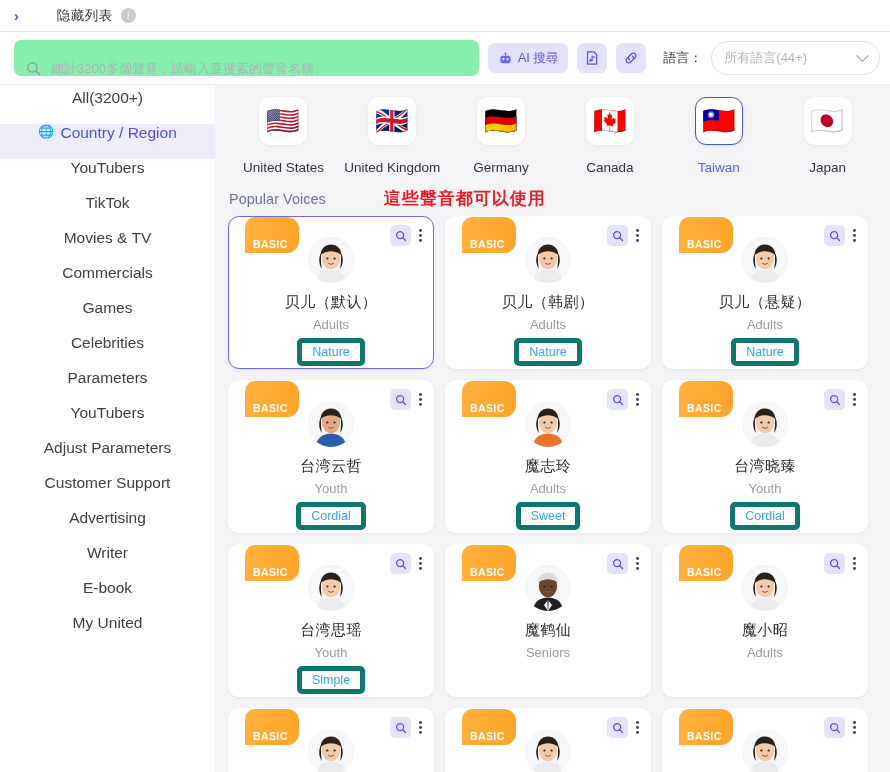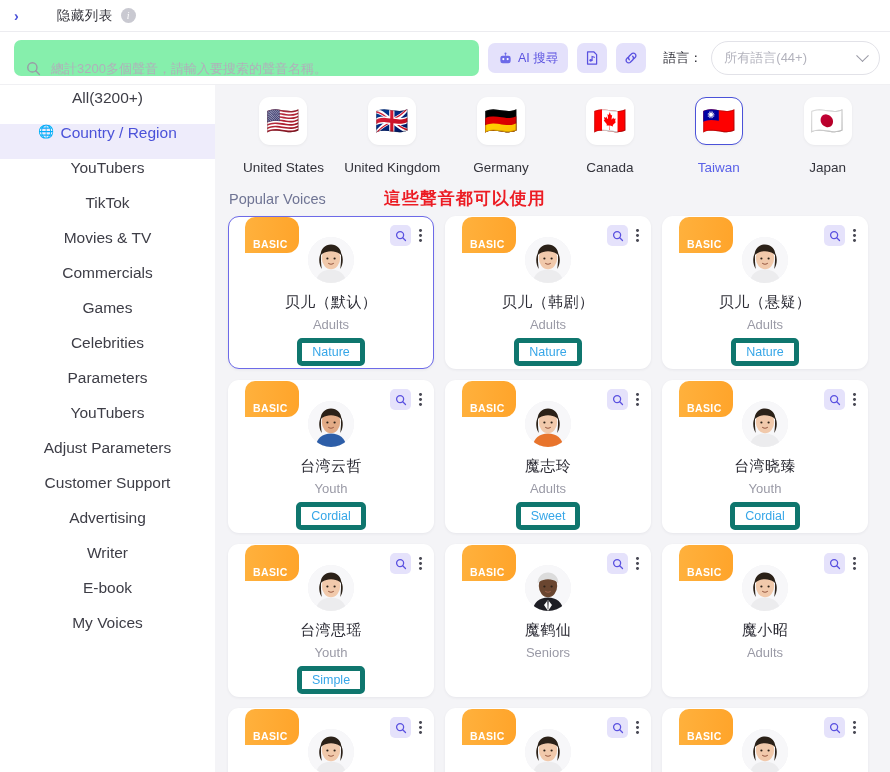--- a/index.html
+++ b/index.html
@@ -399,21 +399,21 @@
       <div class="side-item">
         <span class="side-label">Advertising</span>
       </div>
       <div class="side-item">
         <span class="side-label">Writer</span>
       </div>
       <div class="side-item">
         <span class="side-label">E-book</span>
       </div>
       <div class="side-item">
-        <span class="side-label">My Voices</span>
+        <span class="side-label">My United</span>
       </div>
     </div>
 
   <div class="main">
 
     <div class="flagrow" id="flagrow">
         <div class="flag-cell">
           <div class="flag-tile">
             <span class="flag-glyph">🇺🇸</span>
           </div>

